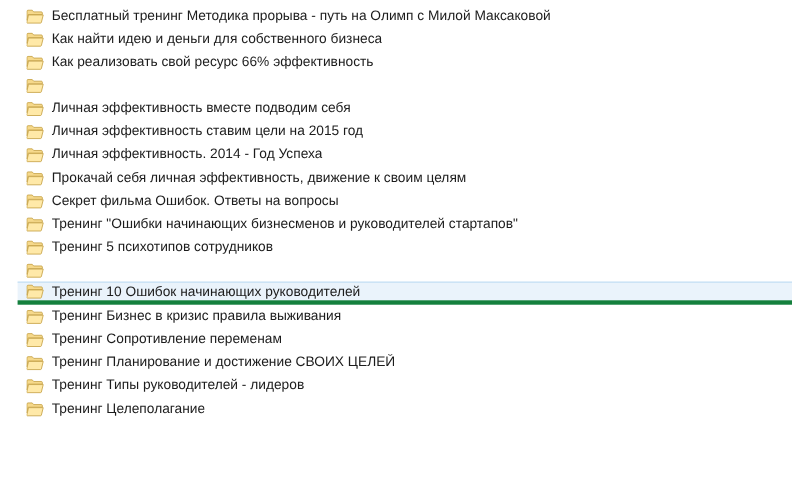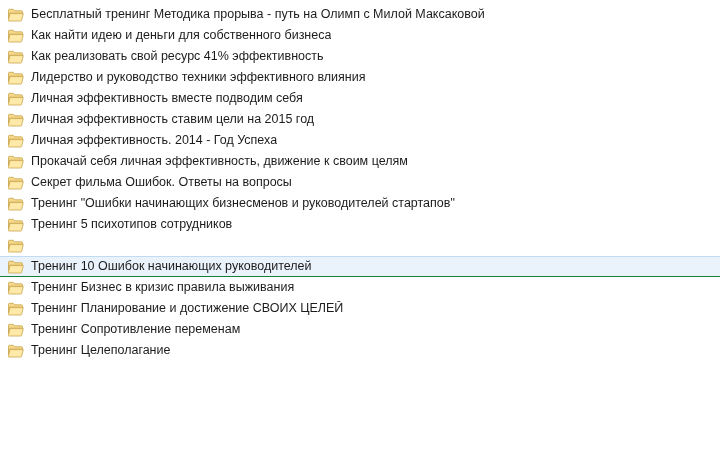--- a/index.html
+++ b/index.html
@@ -12,33 +12,34 @@
     height: 452px;
     font-family: "Liberation Sans", sans-serif;
     font-size: 12px;
     color: #000000;
     overflow: hidden;
   }
   #file-list {
     width: 720px;
     padding-top: 4px;
     box-sizing: border-box;
+    padding-left: 16px;
   }
   .row {
     display: flex;
     align-items: center;
     height: 21px;
     padding-left: 8px;
     box-sizing: border-box;
     white-space: nowrap;
   }
   .row.selected {
     background: #eaf3fb;
     border-top: 1px solid #bfdcf2;
-    border-bottom: 1px solid #15803d;
+    border-bottom: 4px solid #15803d;
     height: 21px;
   }
   .folder-icon {
     width: 16px;
     height: 14px;
     margin-right: 7px;
     flex: 0 0 auto;
     position: relative;
     display: inline-block;
   }
@@ -75,30 +76,29 @@
       </span>
       <span class="label">Как найти идею и деньги для собственного бизнеса</span>
     </div>
     <div class="row">
       <span class="folder-icon">
         <svg width="16" height="14" viewBox="0 0 16 14" xmlns="http://www.w3.org/2000/svg">
           <path d="M0.5 2.2 C0.5 1.7 0.9 1.3 1.4 1.3 L5.3 1.3 L6.6 2.8 L13.6 2.8 C14.1 2.8 14.5 3.2 14.5 3.7 L14.5 5.2 L1.6 5.2 L0.5 10.5 Z" fill="#f6d98b" stroke="#c8a54b" stroke-width="0.8"></path>
           <path d="M1.9 5.6 L15.3 5.6 L13.6 12.4 C13.5 12.8 13.2 13.0 12.8 13.0 L0.9 13.0 C0.5 13.0 0.3 12.7 0.4 12.3 Z" fill="#ffe9a8" stroke="#c8a54b" stroke-width="0.8"></path>
         </svg>
       </span>
-      <span class="label">Как реализовать свой ресурс 41% эффективность</span>
-    </div>
-    <div class="row">
-      <span class="folder-icon">
-        <svg width="16" height="14" viewBox="0 0 16 14" xmlns="http://www.w3.org/2000/svg">
-          <path d="M0.5 2.2 C0.5 1.7 0.9 1.3 1.4 1.3 L5.3 1.3 L6.6 2.8 L13.6 2.8 C14.1 2.8 14.5 3.2 14.5 3.7 L14.5 5.2 L1.6 5.2 L0.5 10.5 Z" fill="#f6d98b" stroke="#c8a54b" stroke-width="0.8"></path>
-          <path d="M1.9 5.6 L15.3 5.6 L13.6 12.4 C13.5 12.8 13.2 13.0 12.8 13.0 L0.9 13.0 C0.5 13.0 0.3 12.7 0.4 12.3 Z" fill="#ffe9a8" stroke="#c8a54b" stroke-width="0.8"></path>
-        </svg>
-      </span>
-      <span class="label">Лидерство и руководство техники эффективного влияния</span>
+      <span class="label">Как реализовать свой ресурс 66% эффективность</span>
+    </div>
+    <div class="row">
+      <span class="folder-icon">
+        <svg width="16" height="14" viewBox="0 0 16 14" xmlns="http://www.w3.org/2000/svg">
+          <path d="M0.5 2.2 C0.5 1.7 0.9 1.3 1.4 1.3 L5.3 1.3 L6.6 2.8 L13.6 2.8 C14.1 2.8 14.5 3.2 14.5 3.7 L14.5 5.2 L1.6 5.2 L0.5 10.5 Z" fill="#f6d98b" stroke="#c8a54b" stroke-width="0.8"></path>
+          <path d="M1.9 5.6 L15.3 5.6 L13.6 12.4 C13.5 12.8 13.2 13.0 12.8 13.0 L0.9 13.0 C0.5 13.0 0.3 12.7 0.4 12.3 Z" fill="#ffe9a8" stroke="#c8a54b" stroke-width="0.8"></path>
+        </svg>
+      </span>
     </div>
     <div class="row">
       <span class="folder-icon">
         <svg width="16" height="14" viewBox="0 0 16 14" xmlns="http://www.w3.org/2000/svg">
           <path d="M0.5 2.2 C0.5 1.7 0.9 1.3 1.4 1.3 L5.3 1.3 L6.6 2.8 L13.6 2.8 C14.1 2.8 14.5 3.2 14.5 3.7 L14.5 5.2 L1.6 5.2 L0.5 10.5 Z" fill="#f6d98b" stroke="#c8a54b" stroke-width="0.8"></path>
           <path d="M1.9 5.6 L15.3 5.6 L13.6 12.4 C13.5 12.8 13.2 13.0 12.8 13.0 L0.9 13.0 C0.5 13.0 0.3 12.7 0.4 12.3 Z" fill="#ffe9a8" stroke="#c8a54b" stroke-width="0.8"></path>
         </svg>
       </span>
       <span class="label">Личная эффективность вместе подводим себя</span>
     </div>
@@ -182,30 +182,39 @@
       </span>
       <span class="label">Тренинг Бизнес в кризис правила выживания</span>
     </div>
     <div class="row">
       <span class="folder-icon">
         <svg width="16" height="14" viewBox="0 0 16 14" xmlns="http://www.w3.org/2000/svg">
           <path d="M0.5 2.2 C0.5 1.7 0.9 1.3 1.4 1.3 L5.3 1.3 L6.6 2.8 L13.6 2.8 C14.1 2.8 14.5 3.2 14.5 3.7 L14.5 5.2 L1.6 5.2 L0.5 10.5 Z" fill="#f6d98b" stroke="#c8a54b" stroke-width="0.8"></path>
           <path d="M1.9 5.6 L15.3 5.6 L13.6 12.4 C13.5 12.8 13.2 13.0 12.8 13.0 L0.9 13.0 C0.5 13.0 0.3 12.7 0.4 12.3 Z" fill="#ffe9a8" stroke="#c8a54b" stroke-width="0.8"></path>
         </svg>
       </span>
+      <span class="label">Тренинг Сопротивление переменам</span>
+    </div>
+    <div class="row">
+      <span class="folder-icon">
+        <svg width="16" height="14" viewBox="0 0 16 14" xmlns="http://www.w3.org/2000/svg">
+          <path d="M0.5 2.2 C0.5 1.7 0.9 1.3 1.4 1.3 L5.3 1.3 L6.6 2.8 L13.6 2.8 C14.1 2.8 14.5 3.2 14.5 3.7 L14.5 5.2 L1.6 5.2 L0.5 10.5 Z" fill="#f6d98b" stroke="#c8a54b" stroke-width="0.8"></path>
+          <path d="M1.9 5.6 L15.3 5.6 L13.6 12.4 C13.5 12.8 13.2 13.0 12.8 13.0 L0.9 13.0 C0.5 13.0 0.3 12.7 0.4 12.3 Z" fill="#ffe9a8" stroke="#c8a54b" stroke-width="0.8"></path>
+        </svg>
+      </span>
       <span class="label">Тренинг Планирование и достижение СВОИХ ЦЕЛЕЙ</span>
     </div>
     <div class="row">
       <span class="folder-icon">
         <svg width="16" height="14" viewBox="0 0 16 14" xmlns="http://www.w3.org/2000/svg">
           <path d="M0.5 2.2 C0.5 1.7 0.9 1.3 1.4 1.3 L5.3 1.3 L6.6 2.8 L13.6 2.8 C14.1 2.8 14.5 3.2 14.5 3.7 L14.5 5.2 L1.6 5.2 L0.5 10.5 Z" fill="#f6d98b" stroke="#c8a54b" stroke-width="0.8"></path>
           <path d="M1.9 5.6 L15.3 5.6 L13.6 12.4 C13.5 12.8 13.2 13.0 12.8 13.0 L0.9 13.0 C0.5 13.0 0.3 12.7 0.4 12.3 Z" fill="#ffe9a8" stroke="#c8a54b" stroke-width="0.8"></path>
         </svg>
       </span>
-      <span class="label">Тренинг Сопротивление переменам</span>
+      <span class="label">Тренинг Типы руководителей - лидеров</span>
     </div>
     <div class="row">
       <span class="folder-icon">
         <svg width="16" height="14" viewBox="0 0 16 14" xmlns="http://www.w3.org/2000/svg">
           <path d="M0.5 2.2 C0.5 1.7 0.9 1.3 1.4 1.3 L5.3 1.3 L6.6 2.8 L13.6 2.8 C14.1 2.8 14.5 3.2 14.5 3.7 L14.5 5.2 L1.6 5.2 L0.5 10.5 Z" fill="#f6d98b" stroke="#c8a54b" stroke-width="0.8"></path>
           <path d="M1.9 5.6 L15.3 5.6 L13.6 12.4 C13.5 12.8 13.2 13.0 12.8 13.0 L0.9 13.0 C0.5 13.0 0.3 12.7 0.4 12.3 Z" fill="#ffe9a8" stroke="#c8a54b" stroke-width="0.8"></path>
         </svg>
       </span>
       <span class="label">Тренинг Целеполагание</span>
     </div>

